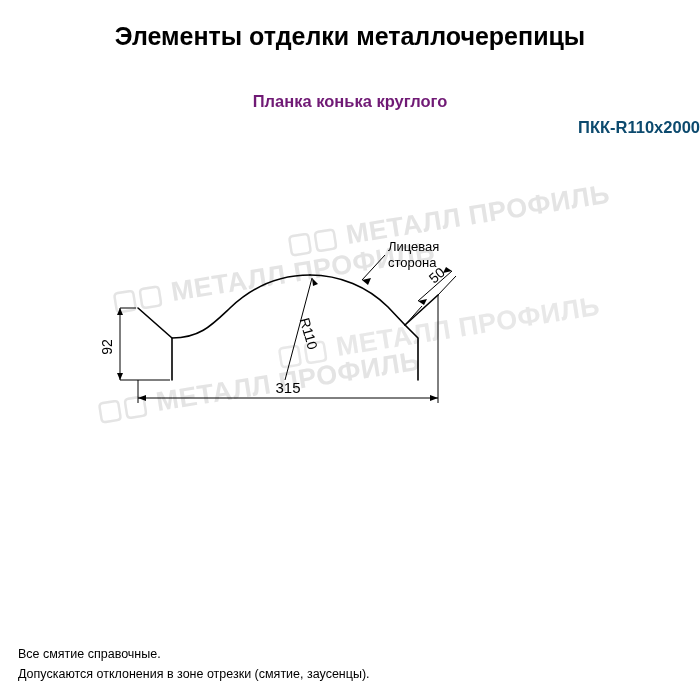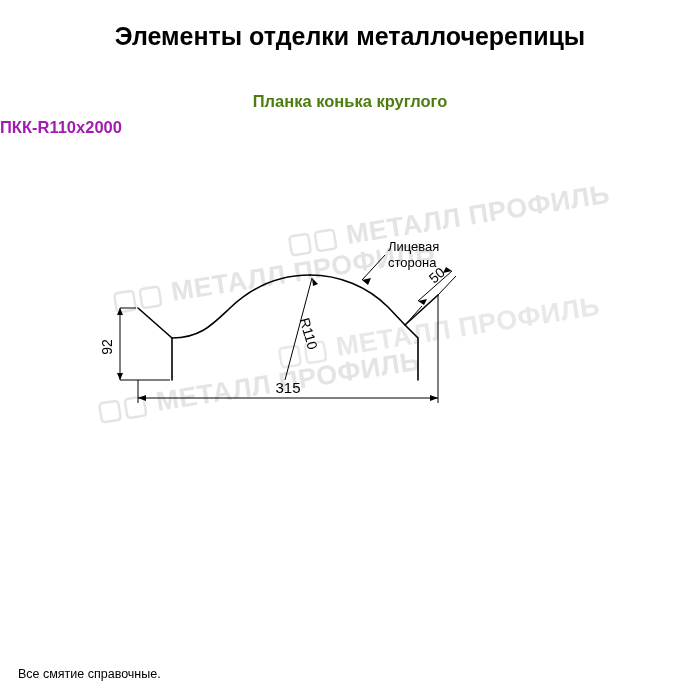--- a/index.html
+++ b/index.html
@@ -36,32 +36,32 @@
   }
 
   .subtitle-1 {
     position: absolute;
     top: 92px;
     left: 0;
     width: 700px;
     text-align: center;
     font-size: 16.5px;
     font-weight: bold;
-    color: #4d7c0f;
+    color: #701a75;
   }
 
   .subtitle-2 {
     position: absolute;
     top: 118px;
     left: 0;
     width: 700px;
-    text-align: left;
+    text-align: right;
     font-size: 16.5px;
     font-weight: bold;
-    color: #a21caf;
+    color: #0c4a6e;
   }
 
   .drawing {
     position: absolute;
     top: 175px;
     left: 100px;
     width: 500px;
     height: 285px;
   }
 
@@ -184,15 +184,16 @@
         <line x1="262" y1="105" x2="285" y2="80"></line>
         <path d="M 262 105 l 9 -2 l -3 7 z" fill="#000" stroke="none"></path>
       </g>
       <text x="288" y="76" font-family="Liberation Sans, sans-serif" font-size="13">Лицевая</text>
       <text x="288" y="92" font-family="Liberation Sans, sans-serif" font-size="13">сторона</text>
     </svg>
   </div>
 
   <div class="footer">
     <div>Все смятие справочные.</div>
+    <div>Допускаются отклонения в зоне отрезки (смятие, заусенцы).</div>
   </div>
 
 </div>
 
 </body></html>

